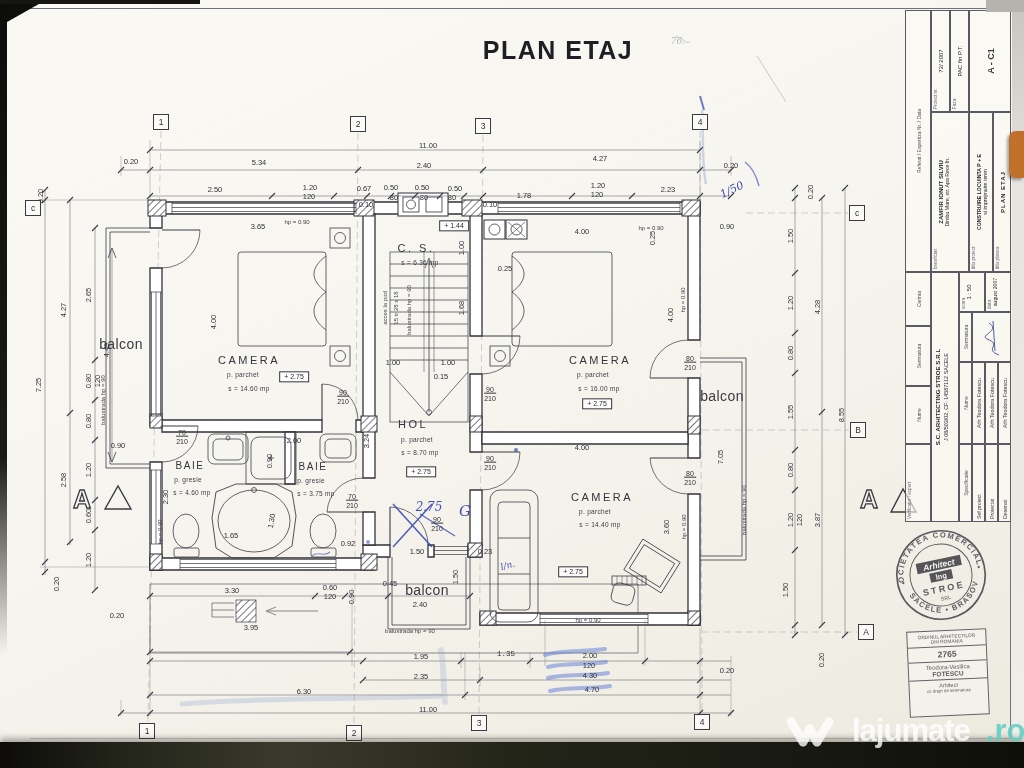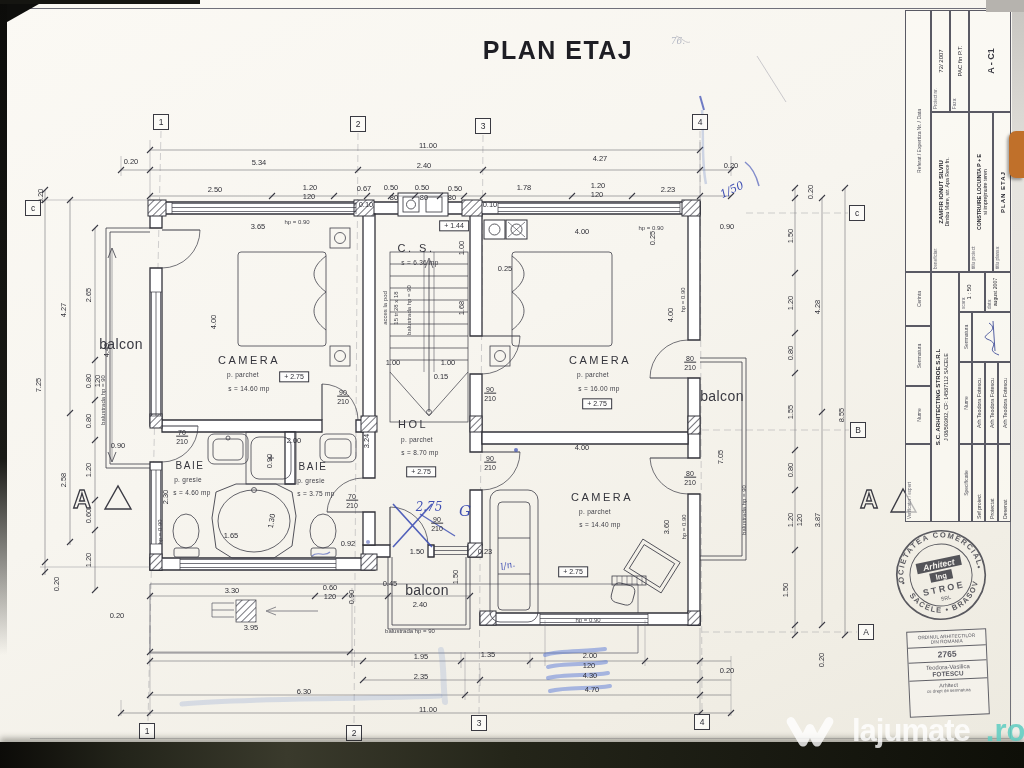--- a/index.html
+++ b/index.html
@@ -339,21 +339,21 @@
       <div class="pl k-dim" style="left: 309px; top: 197px; transform: translate(-50%, -50%);">120</div>
       <div class="pl k-dim" style="left: 364px; top: 189px; transform: translate(-50%, -50%);">0.67</div>
       <div class="pl k-dim" style="left: 391px; top: 188px; transform: translate(-50%, -50%);">0.50</div>
       <div class="pl k-dim" style="left: 422px; top: 188px; transform: translate(-50%, -50%);">0.50</div>
       <div class="pl k-dim" style="left: 455px; top: 189px; transform: translate(-50%, -50%);">0.50</div>
       <div class="pl k-dim" style="left: 394px; top: 198px; transform: translate(-50%, -50%);">80</div>
       <div class="pl k-dim" style="left: 424px; top: 198px; transform: translate(-50%, -50%);">80</div>
       <div class="pl k-dim" style="left: 452px; top: 198px; transform: translate(-50%, -50%);">80</div>
       <div class="pl k-dim" style="left: 366px; top: 205px; transform: translate(-50%, -50%);">0.10</div>
       <div class="pl k-dim" style="left: 490px; top: 205px; transform: translate(-50%, -50%);">0.10</div>
-      <div class="pl k-dim" style="left: 524px; top: 188px; transform: translate(-50%, -50%);">1.78</div>
+      <div class="pl k-dim" style="left: 524px; top: 196px; transform: translate(-50%, -50%);">1.78</div>
       <div class="pl k-dim" style="left: 598px; top: 186px; transform: translate(-50%, -50%);">1.20</div>
       <div class="pl k-dim" style="left: 597px; top: 195px; transform: translate(-50%, -50%);">120</div>
       <div class="pl k-dim" style="left: 668px; top: 190px; transform: translate(-50%, -50%);">2.23</div>
       <div class="pl k-dim" style="left: 258px; top: 227px; transform: translate(-50%, -50%);">3.65</div>
       <div class="pl k-dim" style="left: 582px; top: 232px; transform: translate(-50%, -50%);">4.00</div>
       <div class="pl k-dim" style="left: 214px; top: 322px; transform: translate(-50%, -50%) rotate(-90deg);">4.00</div>
       <div class="pl k-dim" style="left: 671px; top: 315px; transform: translate(-50%, -50%) rotate(-90deg);">4.00</div>
       <div class="pl k-dim" style="left: 727px; top: 227px; transform: translate(-50%, -50%);">0.90</div>
       <div class="pl k-dim" style="left: 505px; top: 269px; transform: translate(-50%, -50%);">0.25</div>
       <div class="pl k-dim" style="left: 653px; top: 238px; transform: translate(-50%, -50%) rotate(-90deg);">0.25</div>
@@ -404,21 +404,21 @@
       <div class="pl k-dim" style="left: 786px; top: 590px; transform: translate(-50%, -50%) rotate(-90deg);">1.50</div>
       <div class="pl k-dim" style="left: 822px; top: 660px; transform: translate(-50%, -50%) rotate(-90deg);">0.20</div>
       <div class="pl k-dim" style="left: 818px; top: 307px; transform: translate(-50%, -50%) rotate(-90deg);">4.28</div>
       <div class="pl k-dim" style="left: 818px; top: 520px; transform: translate(-50%, -50%) rotate(-90deg);">3.87</div>
       <div class="pl k-dim" style="left: 842px; top: 415px; transform: translate(-50%, -50%) rotate(-90deg);">8.55</div>
       <div class="pl k-dim" style="left: 232px; top: 591px; transform: translate(-50%, -50%);">3.30</div>
       <div class="pl k-dim" style="left: 330px; top: 588px; transform: translate(-50%, -50%);">0.60</div>
       <div class="pl k-dim" style="left: 330px; top: 597px; transform: translate(-50%, -50%);">120</div>
       <div class="pl k-dim" style="left: 251px; top: 628px; transform: translate(-50%, -50%);">3.95</div>
       <div class="pl k-dim" style="left: 421px; top: 657px; transform: translate(-50%, -50%);">1.95</div>
-      <div class="pl k-dim" style="left: 488px; top: 655px; transform: translate(-50%, -50%);">1.35</div>
+      <div class="pl k-dim" style="left: 506px; top: 655px; transform: translate(-50%, -50%); font-family: Liberation Mono, monospace;">1.35</div>
       <div class="pl k-dim" style="left: 590px; top: 656px; transform: translate(-50%, -50%);">2.00</div>
       <div class="pl k-dim" style="left: 589px; top: 666px; transform: translate(-50%, -50%);">120</div>
       <div class="pl k-dim" style="left: 421px; top: 677px; transform: translate(-50%, -50%);">2.35</div>
       <div class="pl k-dim" style="left: 590px; top: 676px; transform: translate(-50%, -50%);">4.30</div>
       <div class="pl k-dim" style="left: 304px; top: 692px; transform: translate(-50%, -50%);">6.30</div>
       <div class="pl k-dim" style="left: 592px; top: 690px; transform: translate(-50%, -50%);">4.70</div>
       <div class="pl k-dim" style="left: 428px; top: 710px; transform: translate(-50%, -50%);">11.00</div>
       <div class="pl k-dim" style="left: 727px; top: 671px; transform: translate(-50%, -50%);">0.20</div>
       <div class="pl k-grid" style="left: 161px; top: 122px; transform: translate(-50%, -50%);">1</div>
       <div class="pl k-grid" style="left: 358px; top: 124px; transform: translate(-50%, -50%);">2</div>

